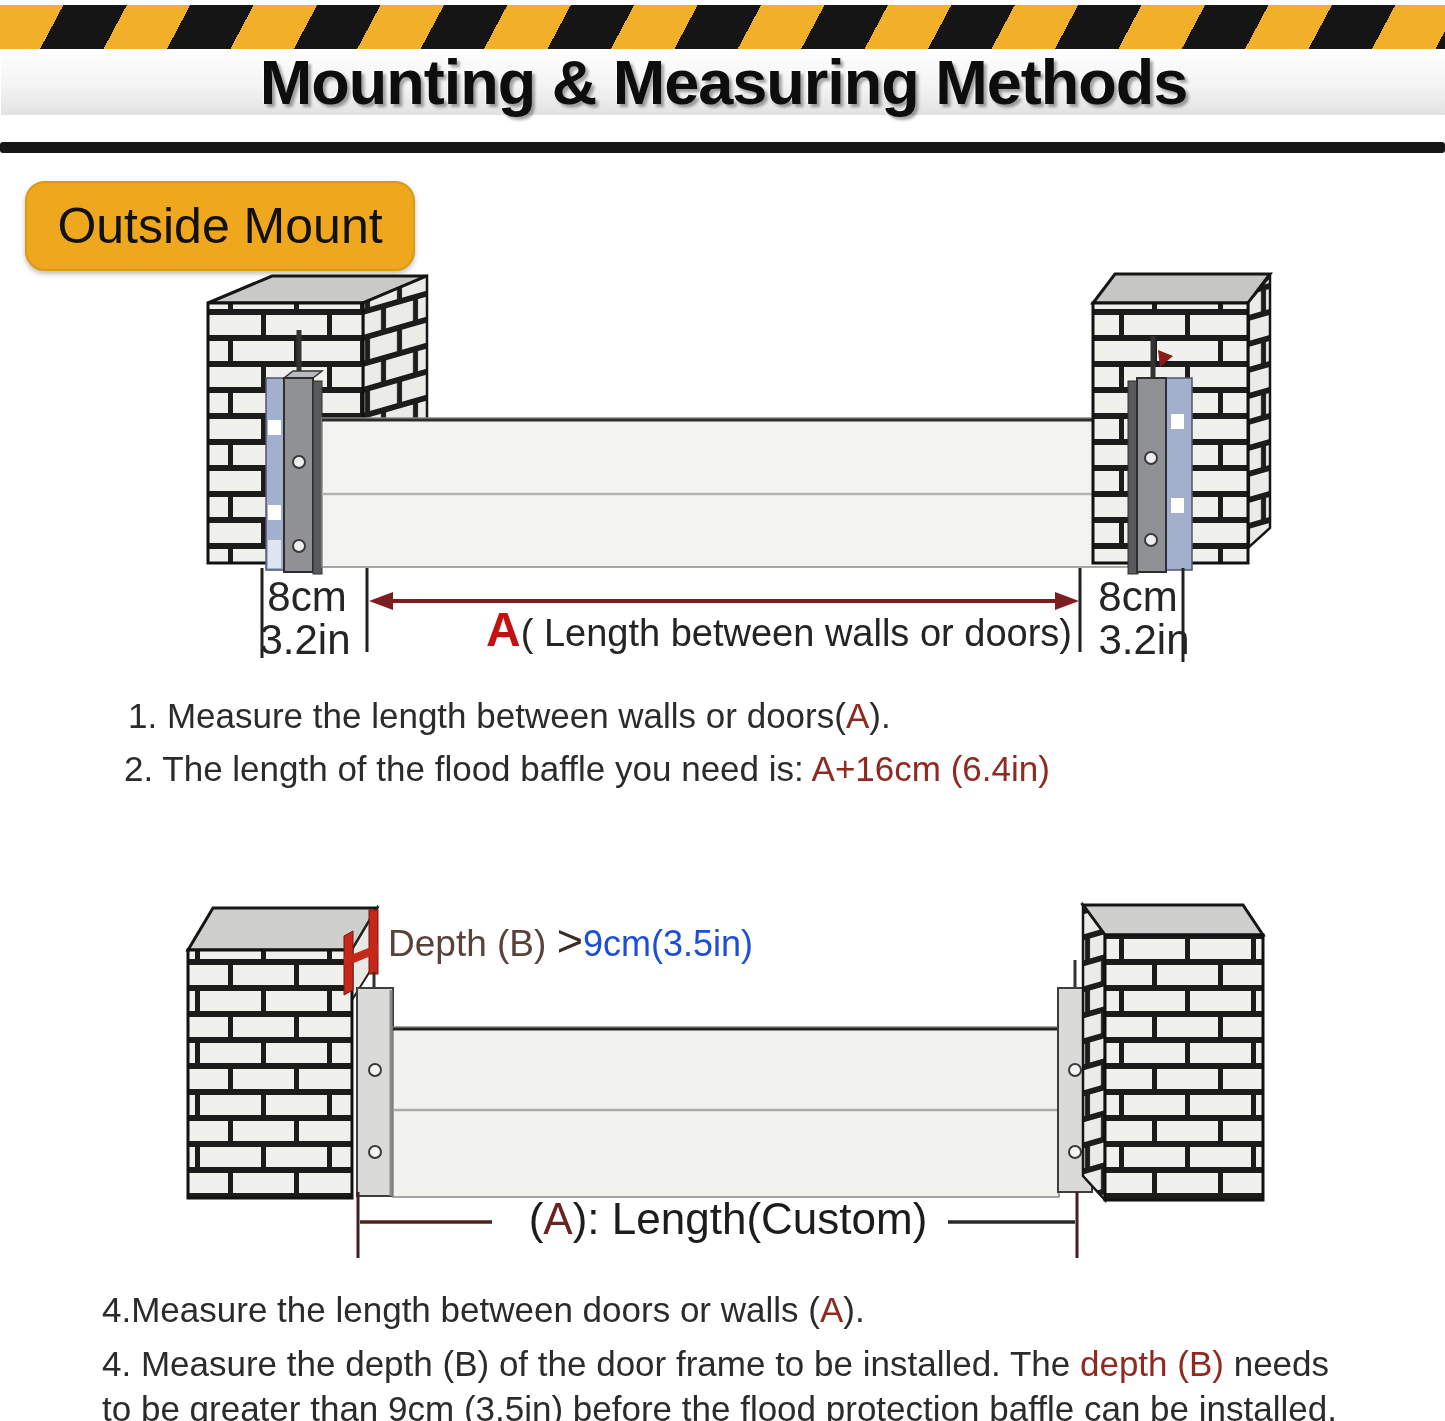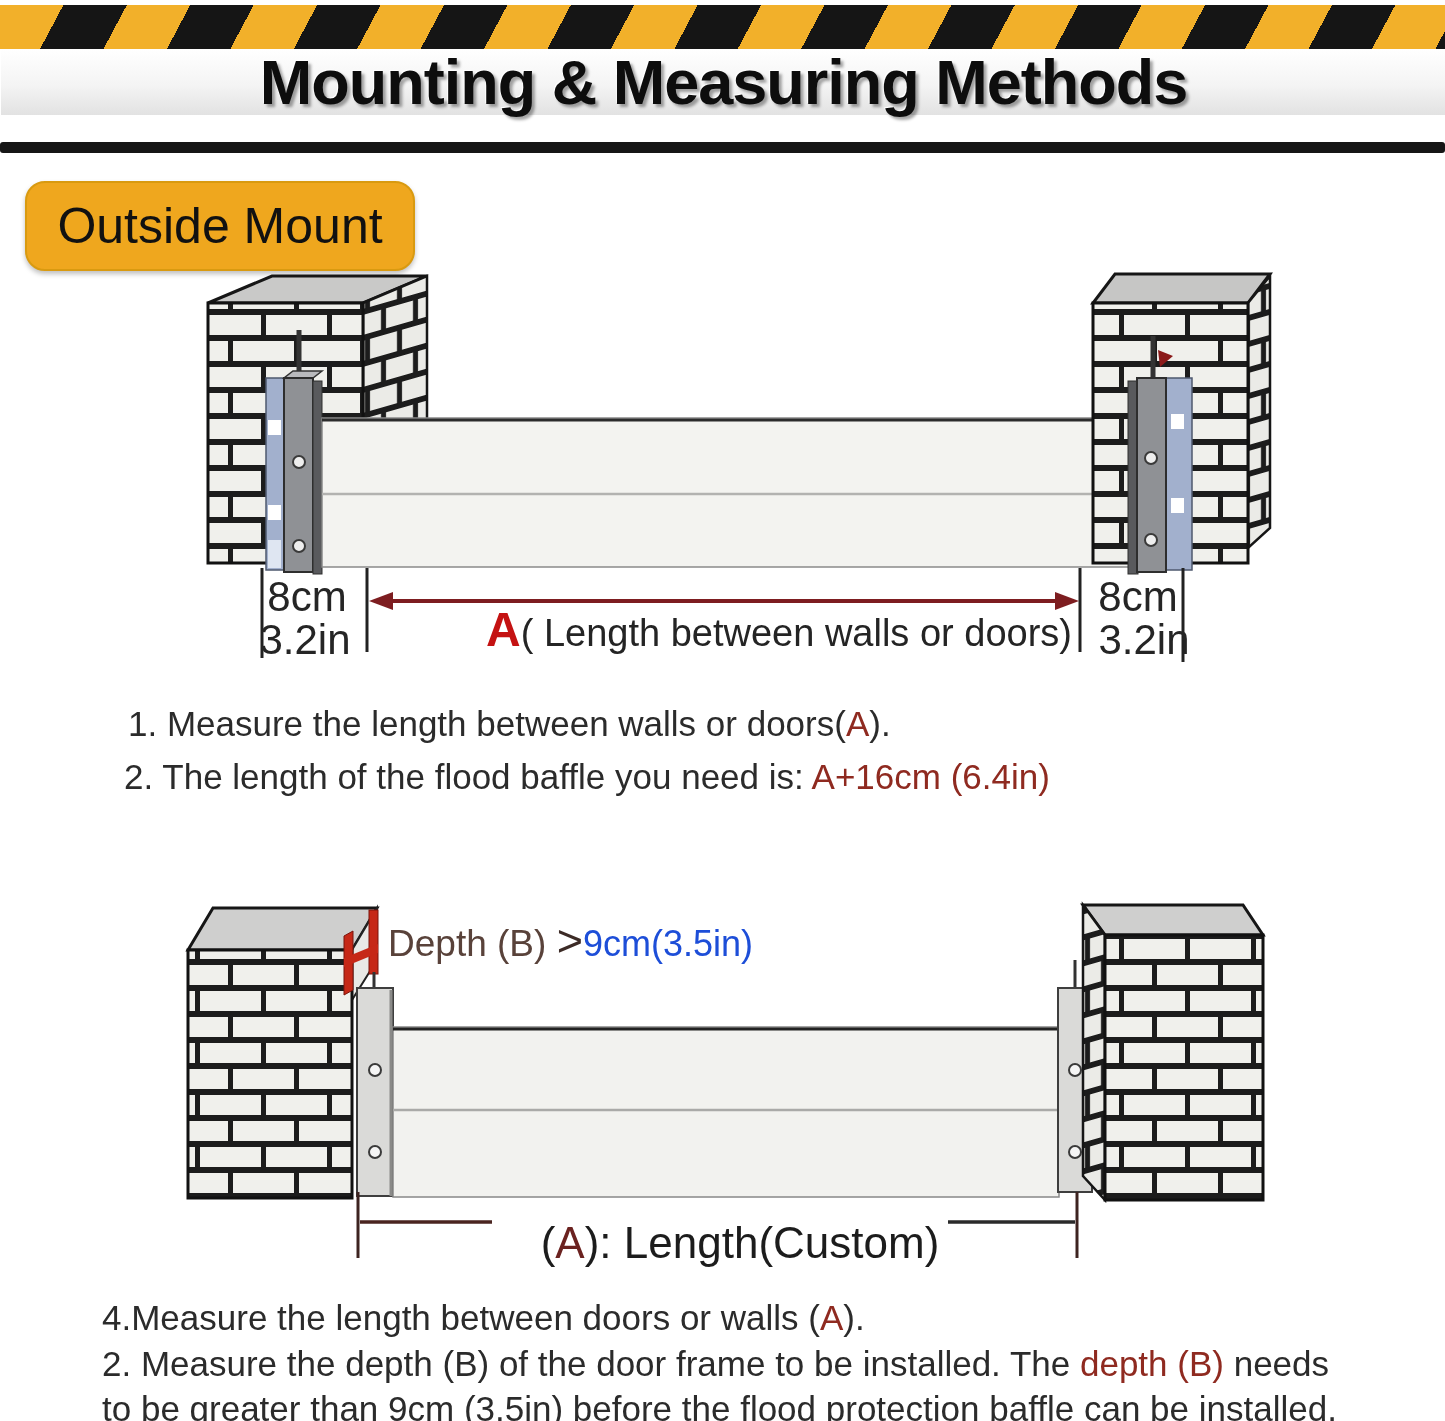--- a/index.html
+++ b/index.html
@@ -29,21 +29,21 @@
   .arow .bigA{font-size:48px;font-weight:bold;color:#c41212;font-stretch:condensed;}
   .arow .alabel{font-size:38px;color:#242424;}
   .depthrow{white-space:nowrap;line-height:1;}
   .depthrow .d1{font-size:37px;color:#59423a;}
   .depthrow .gt{font-size:45px;color:#3c2b26;}
   .depthrow .d2{font-size:36px;color:#1d4ed8;}
   .lenrow{font-size:44px;color:#1c1c1c;text-align:center;white-space:nowrap;line-height:1;}
   .lenrow .mA{color:#6b2220;}
 
   
-  .step{font-size:35px;color:#2b2b2b;white-space:nowrap;line-height:1.26;margin-top:8px;}
+  .step{font-size:35px;color:#2b2b2b;white-space:nowrap;line-height:1.26;}
   .redtxt{color:#8f2a20;}
   .steppara{font-size:35px;color:#2b2b2b;line-height:45px;white-space:normal;}
 </style>
 </head>
 <body>
 
 <div class="page">
 
   <div class="abs hazard"></div>
   <div class="abs titleband">
@@ -210,24 +210,24 @@
       <line x1="358" y1="1192" x2="358" y2="1258" stroke="#3d2320" stroke-width="3"></line>
       <line x1="1077" y1="1192" x2="1077" y2="1258" stroke="#3d2320" stroke-width="3"></line>
       <line x1="360" y1="1222" x2="492" y2="1222" stroke="#4a2420" stroke-width="3.5"></line>
       <line x1="948" y1="1222" x2="1075" y2="1222" stroke="#2a2a2a" stroke-width="3.5"></line>
     </g>
   </svg>
 
   <div class="abs depthrow" style="left:388px;top:918px;">
     <span class="d1">Depth (B) </span><span class="gt">&gt;</span><span class="d2">9cm(3.5in)</span>
   </div>
-  <div class="abs lenrow" style="left:512px;top:1197px;width:456px;margin-top:24px;">
+  <div class="abs lenrow" style="left:500px;top:1197px;width:456px;">
     <span>(</span><span class="mA">A</span><span>): Length(Custom)</span>
   </div>
 
   <div class="abs step" style="left:102px;top:1288px;">
     <span>4.Measure the length between doors or walls (</span><span class="redtxt">A</span><span>).</span>
   </div>
   <div class="abs steppara" style="left:102px;top:1341px;width:1335px;">
-    <span>2. Measure the depth (B) of the door frame to be installed. The </span><span class="redtxt">depth (B)</span><span> needs</span><br><span>to be greater than 9cm (3.5in) before the flood protection baffle can be installed.</span>
+    <span>4. Measure the depth (B) of the door frame to be installed. The </span><span class="redtxt">depth (B)</span><span> needs</span><br><span>to be greater than 9cm (3.5in) before the flood protection baffle can be installed.</span>
   </div>
 
 </div>
 
 </body></html>

